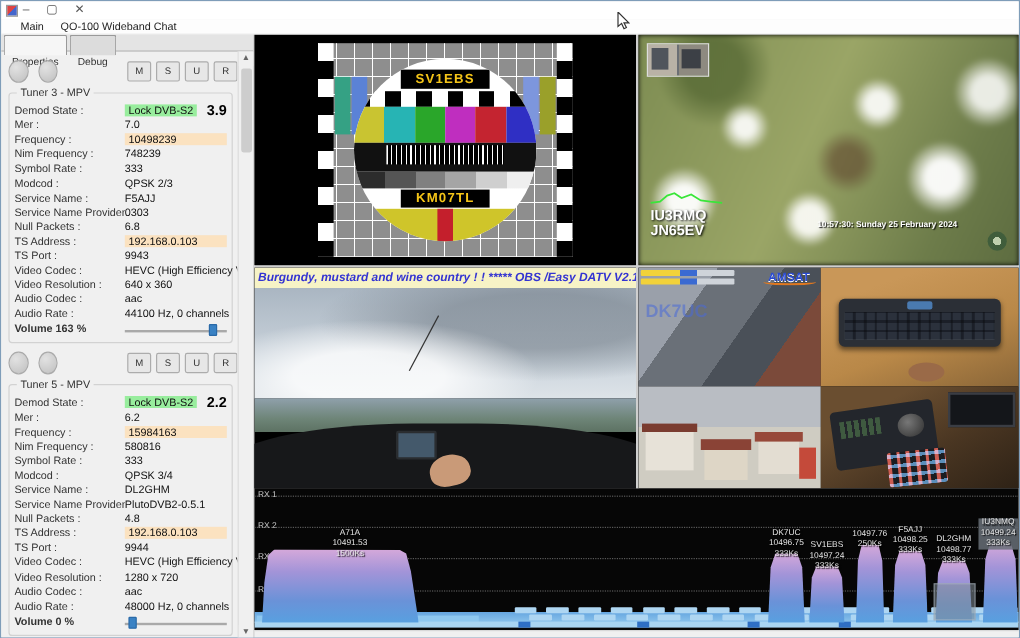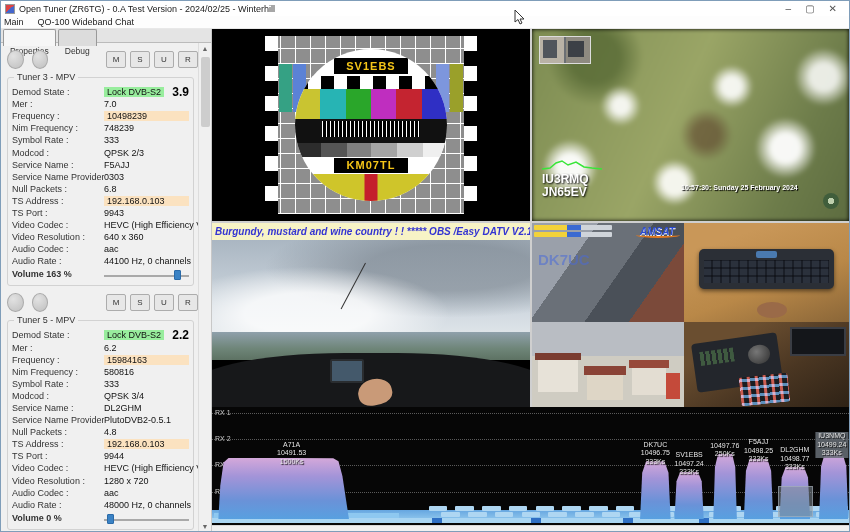--- a/index.html
+++ b/index.html
@@ -5,21 +5,21 @@
   * { margin:0; padding:0; box-sizing:border-box; }
   body { font-family:"Liberation Sans", sans-serif; background:#444; }
   .app { position:relative; width:850px; height:532px; background:#f0f0f0; border:1px solid #7f9db9; overflow:hidden; }
 
   
   .titlebar { height:15px; background:#ffffff; display:flex; align-items:center; padding:0 4px; font-size:9px; color:#222; }
   .app-icon { width:10px; height:10px; margin-right:4px; background:linear-gradient(135deg,#d44 0 50%,#46c 50% 100%); border:1px solid #999; }
   .titlebar .title { flex:1; white-space:nowrap; overflow:hidden; }
   .win-controls { display:flex; gap:14px; padding-right:8px; color:#555; font-size:10px; }
   .win-controls span { cursor:default; line-height:10px; }
-  .menubar { height:13px; background:#fdfdfd; border-bottom:1px solid #e8e8e8; display:flex; gap:14px; align-items:center; padding:0 3px; font-size:9px; color:#222; }
+  .menubar { height:13px; background:#fdfdfd; border-bottom:1px solid #e8e8e8; display:flex; gap:14px; align-items:center; padding:0 16px; font-size:9px; color:#222; }
 
   .main { display:flex; height:504px; }
 
   
   .left-panel { width:213px; background:#f0f0f0; border-right:1px solid #c8c8c8; position:relative; }
   .tabs { display:flex; height:14px; background:#e4e4e4; padding-left:2px; border-bottom:1px solid #bbb; }
   .tab { font-size:8.5px; padding:16px 6px 0 6px; color:#333; border:1px solid #999; border-bottom:none; background:#dcdcdc; border-radius:2px 2px 0 0; margin-right:2px; }
   .tab.active { background:#f6f6f6; position:relative; top:0; }
   .panel-body { position:absolute; top:14px; left:0; right:13px; bottom:0; overflow:hidden; padding:3px 0 0 6px; }
   .controls-row { display:flex; align-items:center; height:24px; margin:1px 0 2px 0; }
@@ -101,21 +101,21 @@
   .ck-pit { position:absolute; bottom:-18px; left:-24px; right:-24px; height:72px; background:#17181a; border-radius:50% 50% 0 0 / 42px; }
   .ck-screen { position:absolute; bottom:24px; left:37%; width:34px; height:24px; background:#44596b; border:2px solid #2a2d30; border-radius:2px; }
   .ck-hand { position:absolute; bottom:2px; left:46%; width:34px; height:26px; background:#c99a78; border-radius:50% 50% 40% 40%; transform:rotate(-12deg); }
 
   
   .sh-grid { position:absolute; inset:0; display:grid; grid-template-columns:48% 52%; grid-template-rows:54% 46%; }
   .sh-cell { position:relative; overflow:hidden; }
   .sh-ant { background:linear-gradient(125deg,#9aa0aa 0 30%,#6a7078 30% 55%,#4a5058 55% 75%,#7b4a3a 75% 100%); }
   .chat-strip { position:absolute; top:2px; left:2px; display:flex; flex-direction:column; gap:2px; }
   .chat-chip { height:5px; width:78px; background:linear-gradient(90deg,#f2d23a 0 42%,#3a6ad2 42% 60%,#cfd4da 60% 100%); border-radius:1px; }
-  .amsat { position:absolute; top:3px; left:108px; color:#2a4ad0; font-weight:bold; font-style:italic; font-size:10px; text-shadow:0 1px 0 #fff; }
+  .amsat { position:absolute; top:3px; left:108px; color:#2a4ad0; font-weight:bold; font-size:10px; text-shadow:0 1px 0 #fff; }
   .amsat::after { content:""; position:absolute; left:-4px; top:6px; width:44px; height:4px; border-bottom:2px solid #e07820; border-radius:50%; }
   .dk-water { position:absolute; top:28px; left:6px; color:#4a6ad8; font-size:15px; font-weight:bold; opacity:.55; }
   .sh-kbd { background:linear-gradient(160deg,#c99758 0 20%,#b98848 60%,#8a6638); }
   .kbd-body { position:absolute; left:9%; top:26%; width:82%; height:40%; background:#2b2f36; border-radius:5px; box-shadow:0 2px 4px rgba(0,0,0,.5); }
   .kbd-keys { position:absolute; left:4%; top:28%; right:4%; bottom:14%; background:repeating-linear-gradient(90deg,#4a5059 0 7px,#2b2f36 7px 9px),repeating-linear-gradient(0deg,#4a5059 0 6px,#2b2f36 6px 8px); background-blend-mode:overlay; opacity:.85; }
   .kbd-lcd { position:absolute; left:42%; top:6%; width:16%; height:16%; background:#4a7ab0; border-radius:2px; }
   .sh-hand { position:absolute; bottom:4%; left:44%; width:30px; height:16px; background:#9a6a48; border-radius:50%; }
   .sh-town { background:linear-gradient(180deg,#b9bdc3 0 40%,#cfccc2 40% 100%); }
   .house { position:absolute; }
   .sh-radio { background:linear-gradient(150deg,#6a4e30 0 25%,#4a3622 60%,#2e2216); }
@@ -144,21 +144,20 @@
 
   .cursor { position:absolute; left:513px; top:9px; z-index:50; }
 </style>
 </head>
 <body>
 
 <div class="app">
 
   <div class="titlebar">
     <span class="app-icon"></span>
-    <span class="title">Open Tuner  (ZR6TG) - 0.A Test Version - 2024/02/25 - Winterhill</span>
     <div class="win-controls">
       <span>–</span>
       <span>▢</span>
       <span>✕</span>
     </div>
   </div>
 
   <div class="menubar">
     <span class="menu-item">Main</span>
     <span class="menu-item">QO-100 Wideband Chat</span>

